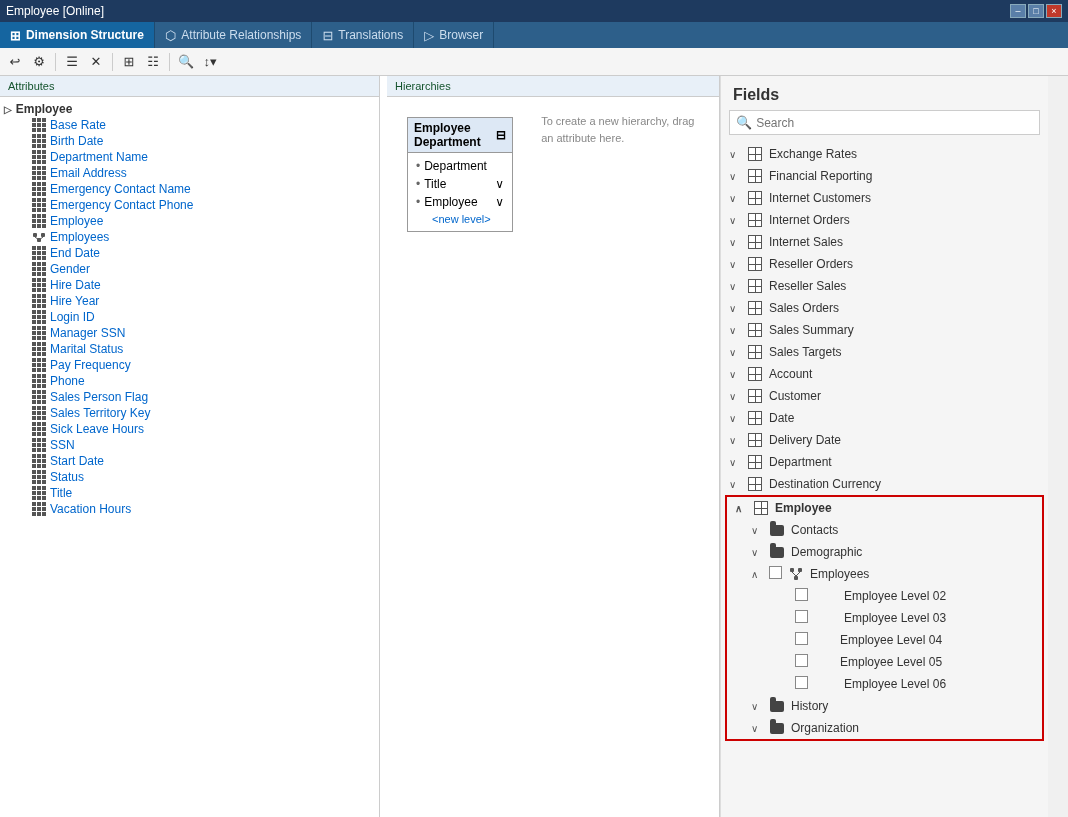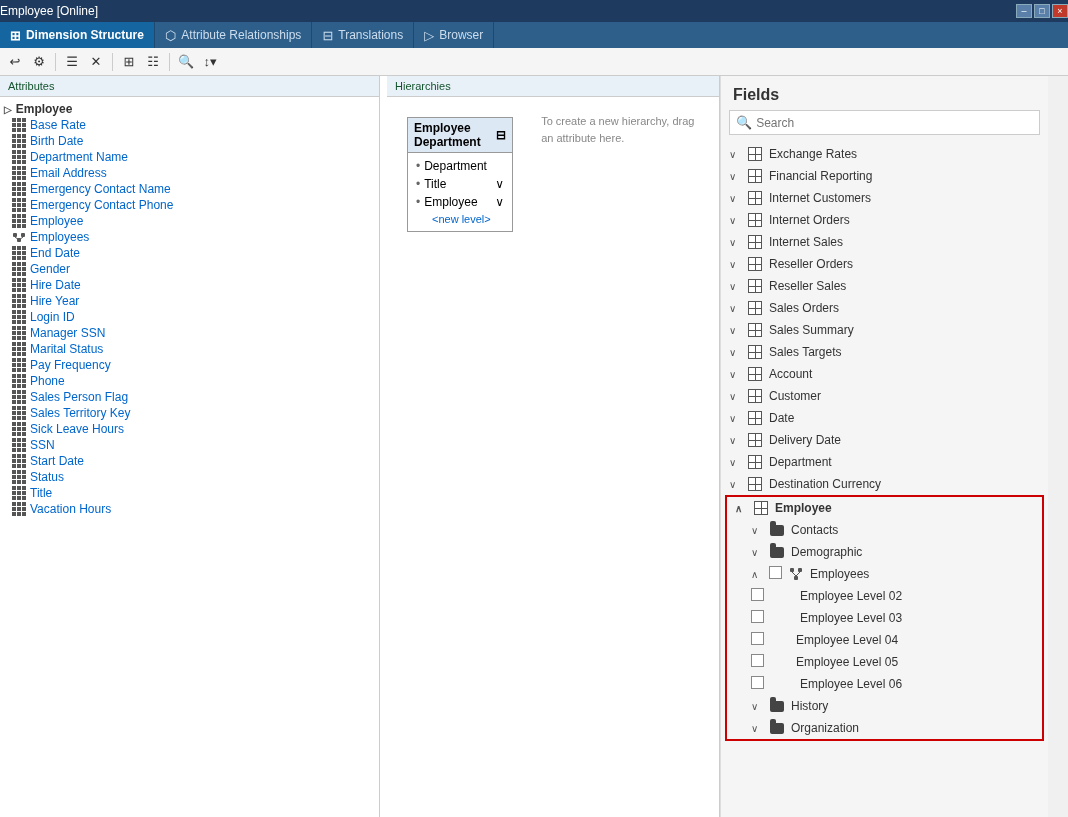--- a/index.html
+++ b/index.html
@@ -5,21 +5,21 @@
     * { box-sizing: border-box; margin: 0; padding: 0; }
     body { font-family: 'Segoe UI', Tahoma, Geneva, Verdana, sans-serif; font-size: 12px; background: #f0f0f0; overflow: hidden; }
 
     
     .title-bar {
       background: #1e3a5f;
       color: #fff;
       height: 22px;
       display: flex;
       align-items: center;
-      padding: 0 0;
+      padding: 0 6px;
       font-size: 12px;
     }
     .title-bar-text { flex: 1; }
     .title-bar-buttons { display: flex; gap: 2px; }
     .title-btn {
       width: 16px; height: 14px;
       background: #5a7fa8;
       border: 1px solid #8ab;
       color: #fff;
       font-size: 9px;
@@ -289,35 +289,36 @@
     }
 
     .field-item.employee-root {
       font-weight: bold;
     }
 
     .field-sub-item {
       padding-left: 24px;
     }
     .field-checkbox-item {
-      padding-left: 24px;
+      padding-left: 68px;
       gap: 32px;
     }
 
     
     .cb {
       width: 13px; height: 13px;
       border: 1px solid #888;
       background: #fff;
       display: inline-block;
       flex-shrink: 0;
     }
 
     .attr-item-indented {
       padding-left: 12px;
+      margin-left: 20px;
     }
   </style>
 </head>
 <body>
 
 <div class="title-bar">
   <span class="title-bar-text">Employee [Online]</span>
   <div class="title-bar-buttons">
     <div class="title-btn">–</div>
     <div class="title-btn">□</div>

